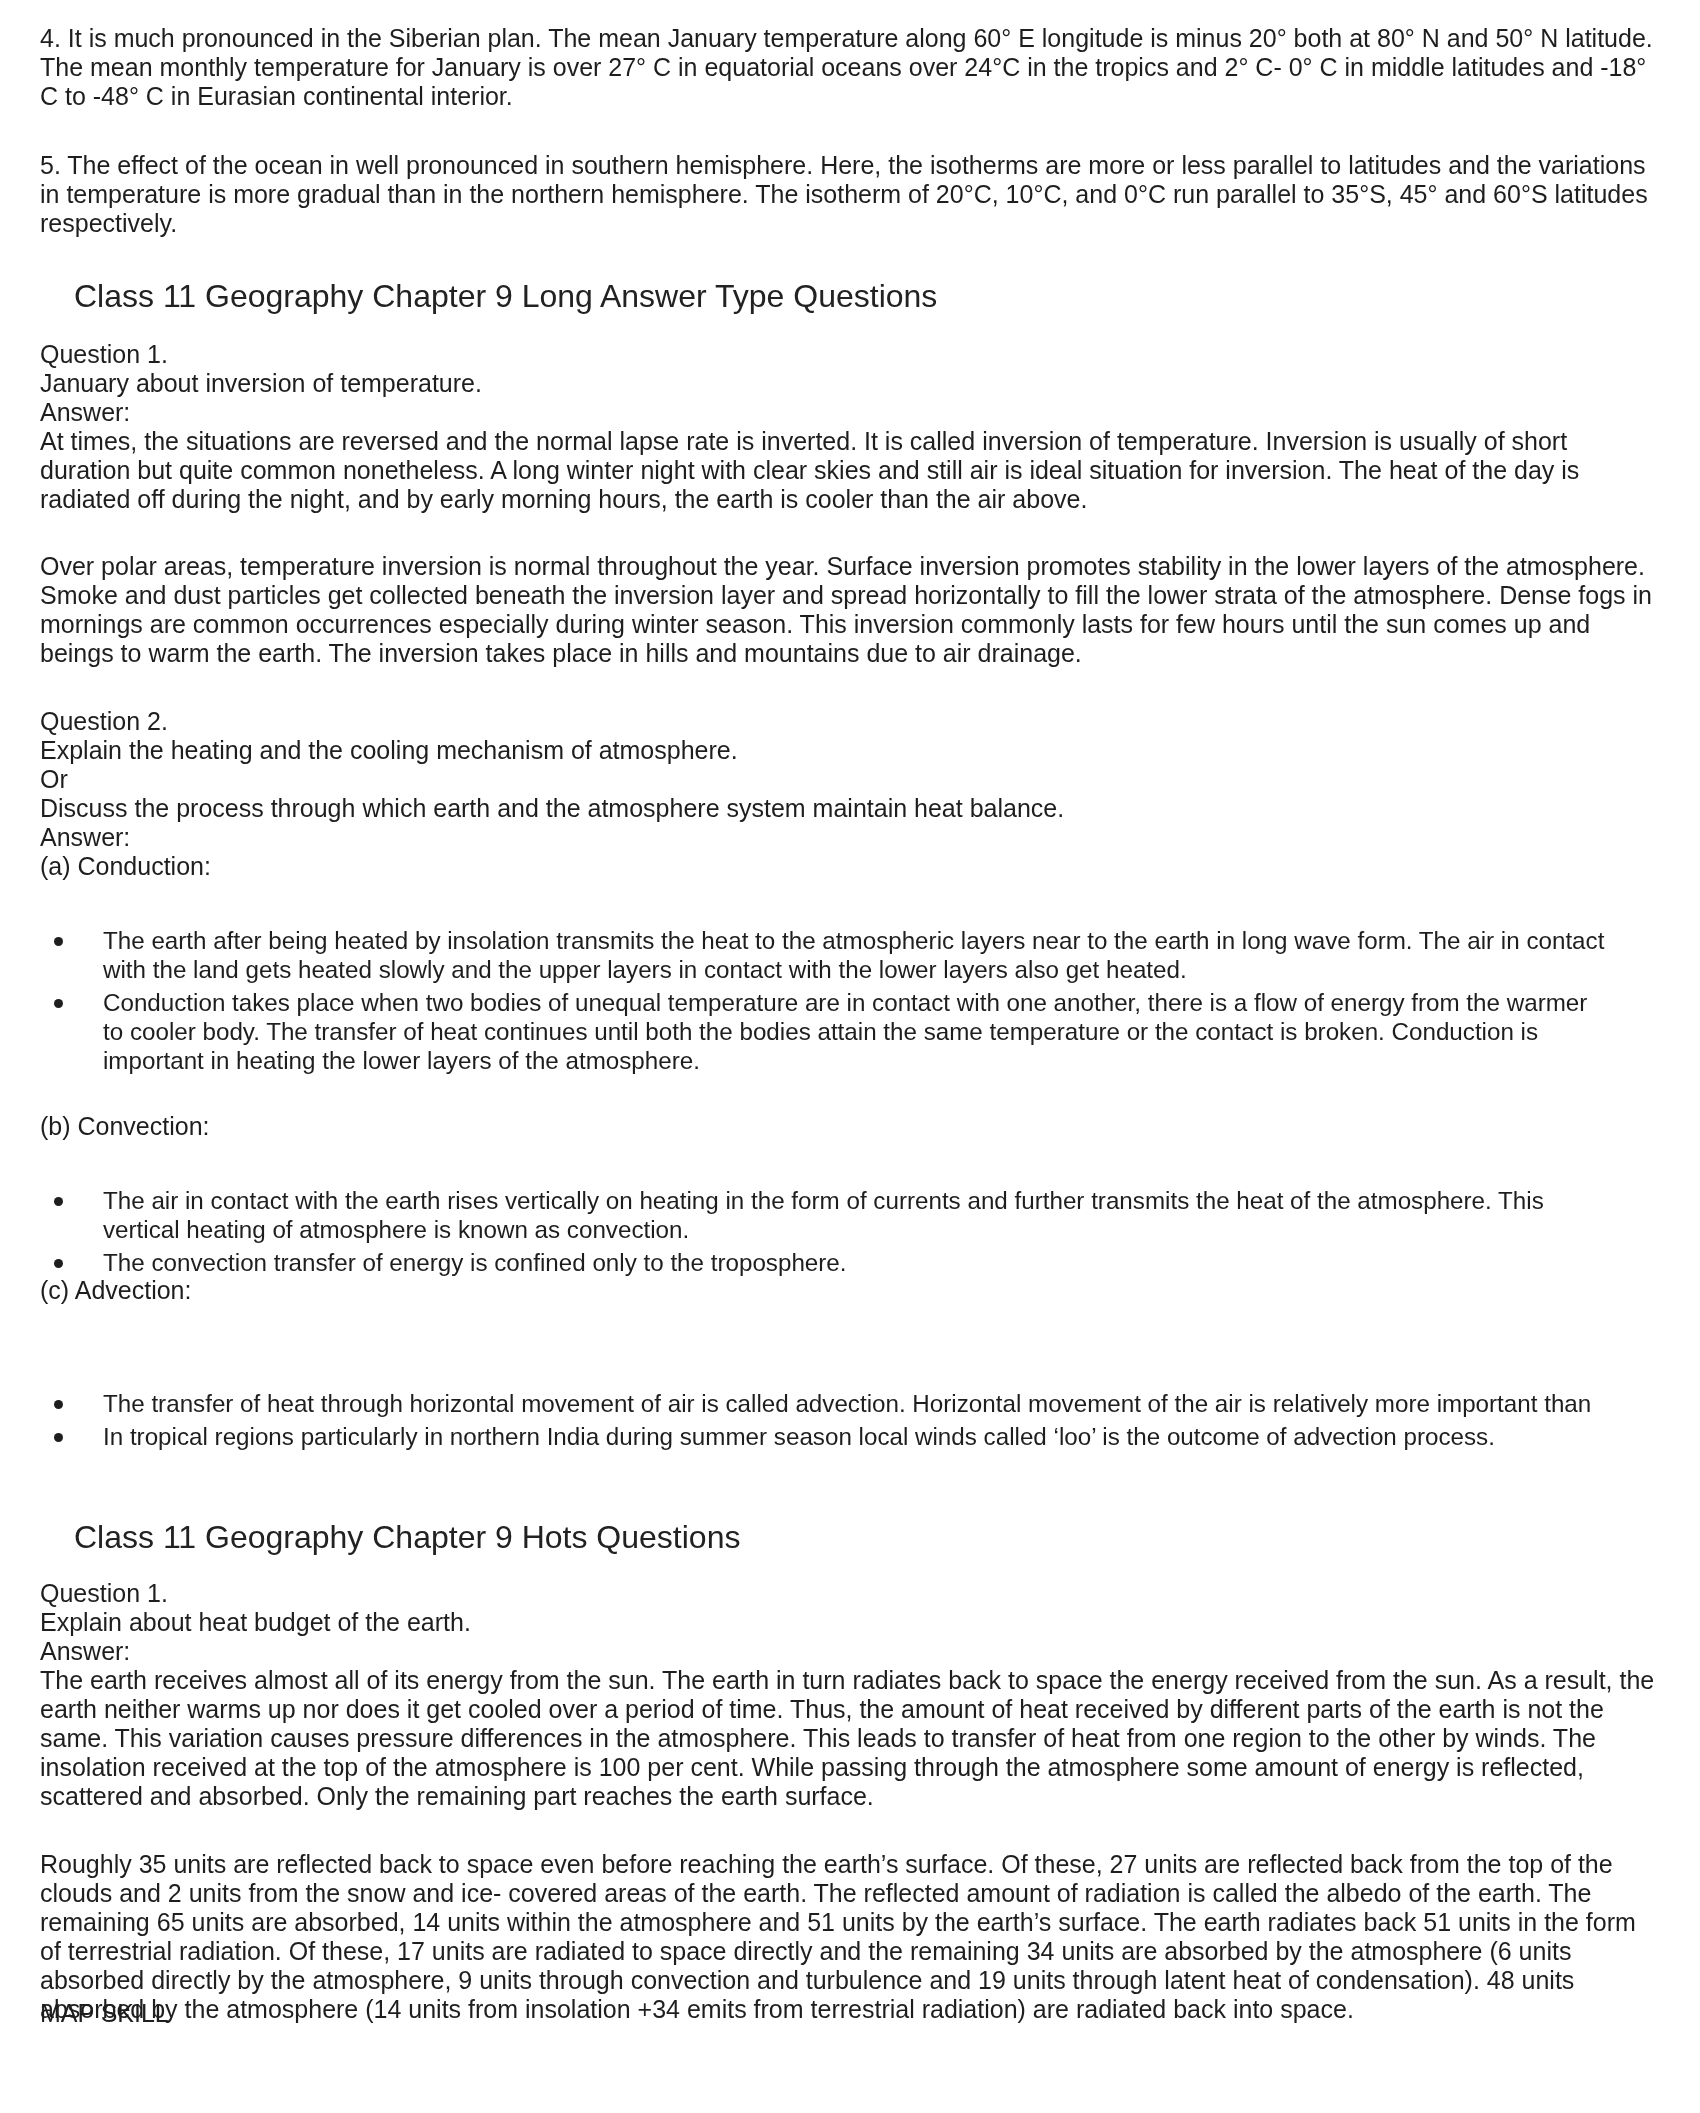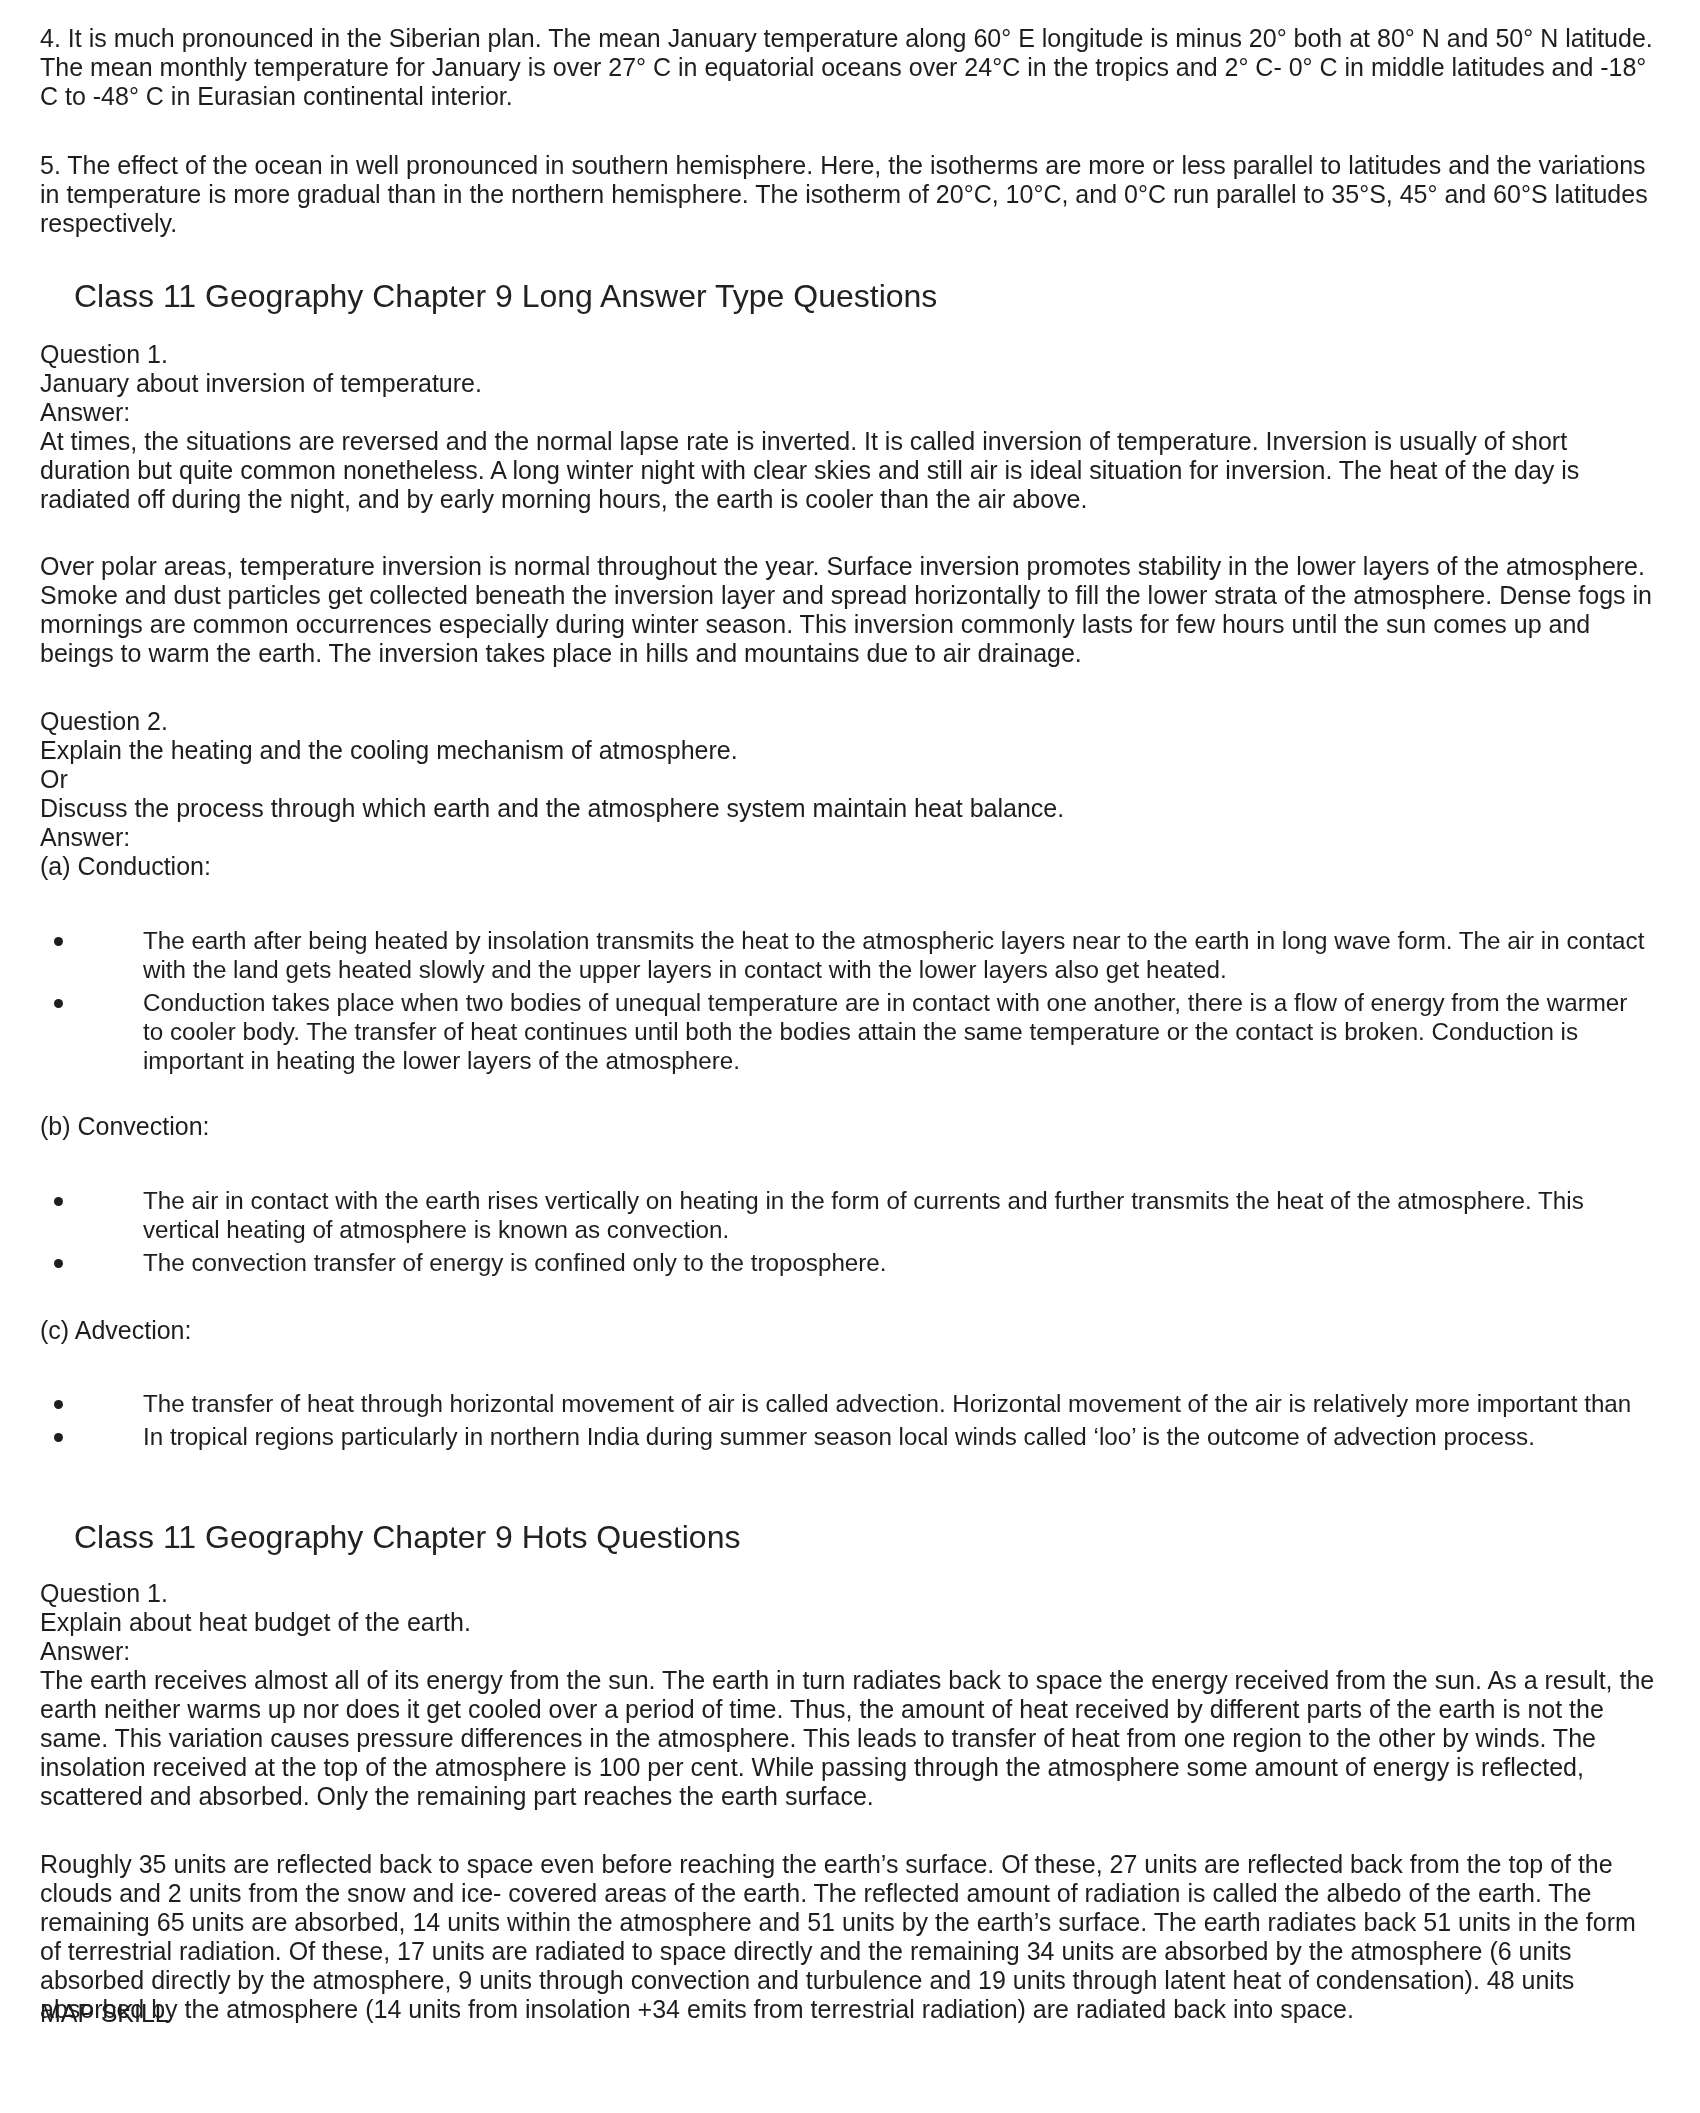--- a/index.html
+++ b/index.html
@@ -7,21 +7,21 @@
     width: 1700px; height: 2113px; position: relative; overflow: hidden;
     font-family: "Liberation Sans", sans-serif;
     color: #1e1e1e;
   }
   .blk { position: absolute; left: 40px; width: 1640px; font-size: 25px; line-height: 29px; }
   .blk .ln { display: block; white-space: nowrap; }
   .h2 { position: absolute; left: 40px; font-size: 32px; line-height: 38px; color: #222; white-space: nowrap; margin-left: 34px; }
   ul.bl { position: absolute; left: 40px; width: 1640px; margin: 0; padding: 0; list-style: none; font-size: 24.2px; line-height: 29px; }
   ul.bl li { position: relative; padding-left: 63px; margin-bottom: 4px; }
   ul.bl li .dot { position: absolute; left: 14px; top: 11px; width: 9px; height: 9px; border-radius: 50%; background: #1e1e1e; }
-  ul.bl li .ln { display: block; white-space: nowrap; margin-left: 40px; }
+  ul.bl li .ln { display: block; white-space: nowrap; }
 </style>
 </head>
 <body>
 
 <div class="blk" style="top:24px">
   <span class="ln">4.  It is much pronounced in the Siberian plan. The mean January temperature along 60° E longitude is minus 20° both at 80° N and 50° N latitude.</span>
   <span class="ln">The mean monthly temperature for January is over 27° C in equatorial oceans over 24°C in the tropics and 2° C- 0° C in middle latitudes and -18°</span>
   <span class="ln">C to -48° C in Eurasian continental interior.</span>
 </div>
 
@@ -81,21 +81,21 @@
     <span class="dot"></span>
     <span class="ln">The air in contact with the earth rises vertically on heating in the form of currents and further transmits the heat of the atmosphere. This</span>
     <span class="ln">vertical heating of atmosphere is known as convection.</span>
   </li>
   <li>
     <span class="dot"></span>
     <span class="ln">The convection transfer of energy is confined only to the troposphere.</span>
   </li>
 </ul>
 
-<div class="blk" style="top:1316px">
+<div class="blk" style="top:1276px">
   <span class="ln">(c) Advection:</span>
 </div>
 
 <ul class="bl" style="top:1389px">
   <li>
     <span class="dot"></span>
     <span class="ln">The transfer of heat through horizontal movement of air is called advection. Horizontal movement of the air is relatively more important than</span>
   </li>
   <li>
     <span class="dot"></span>

